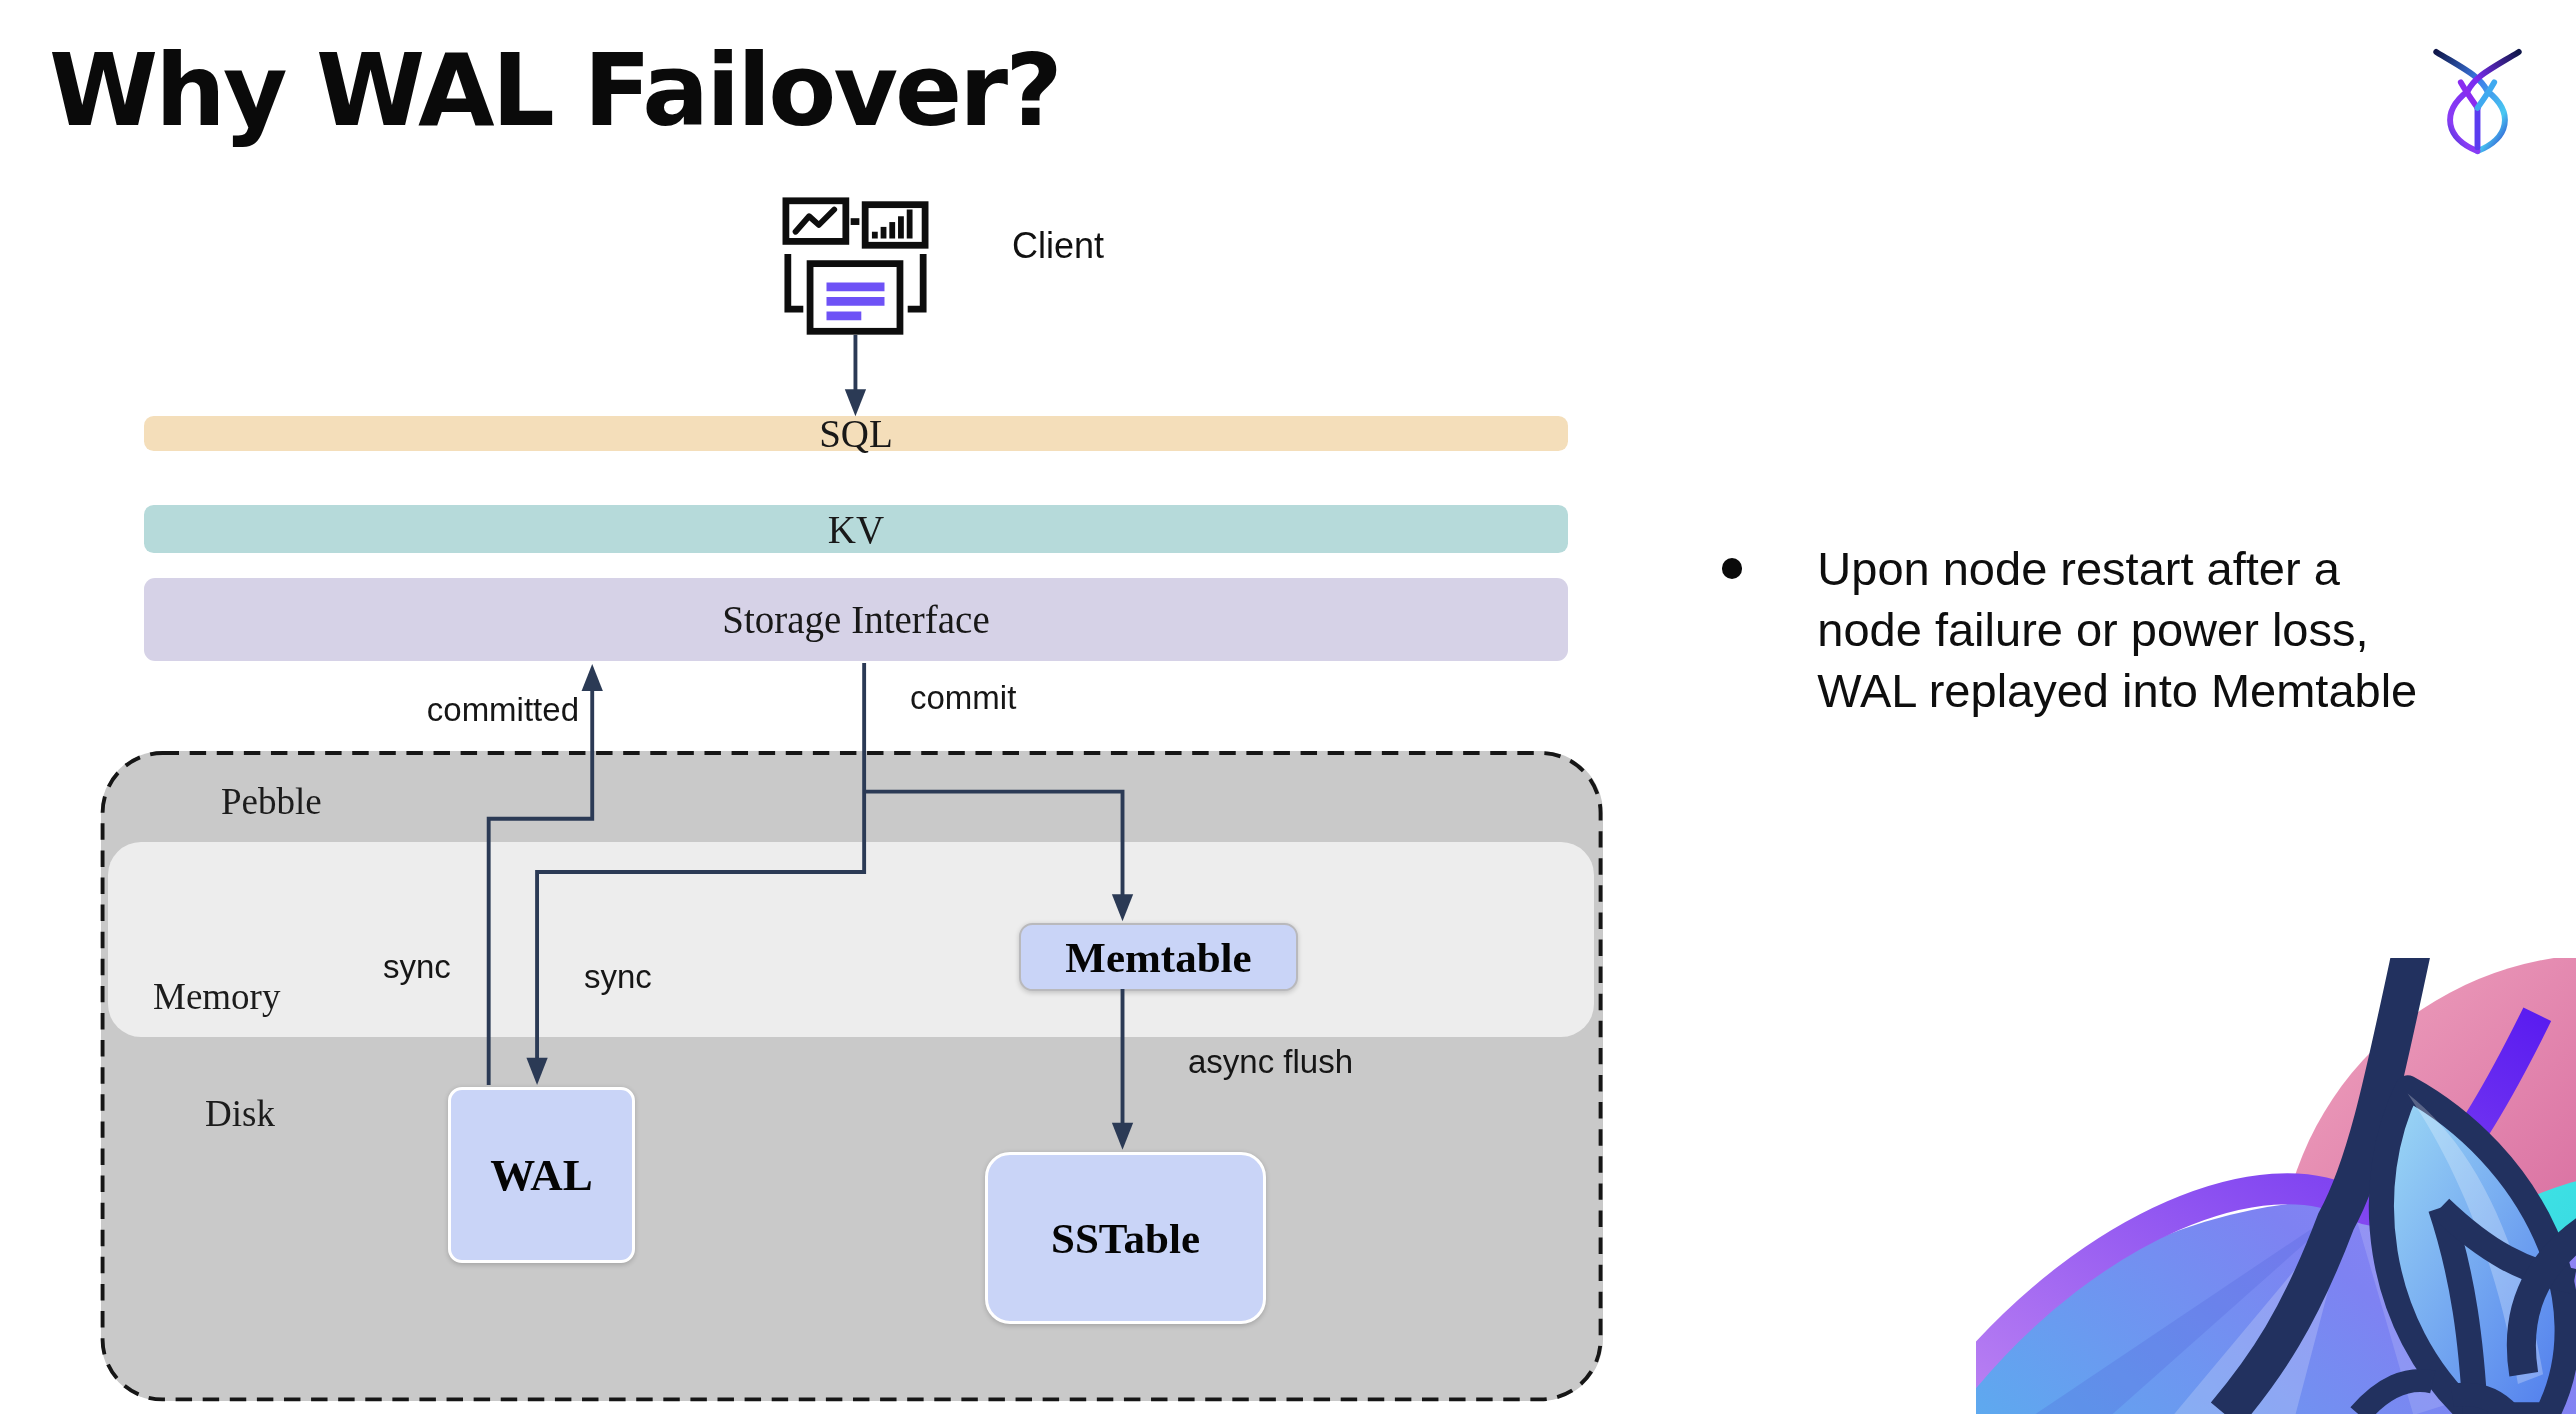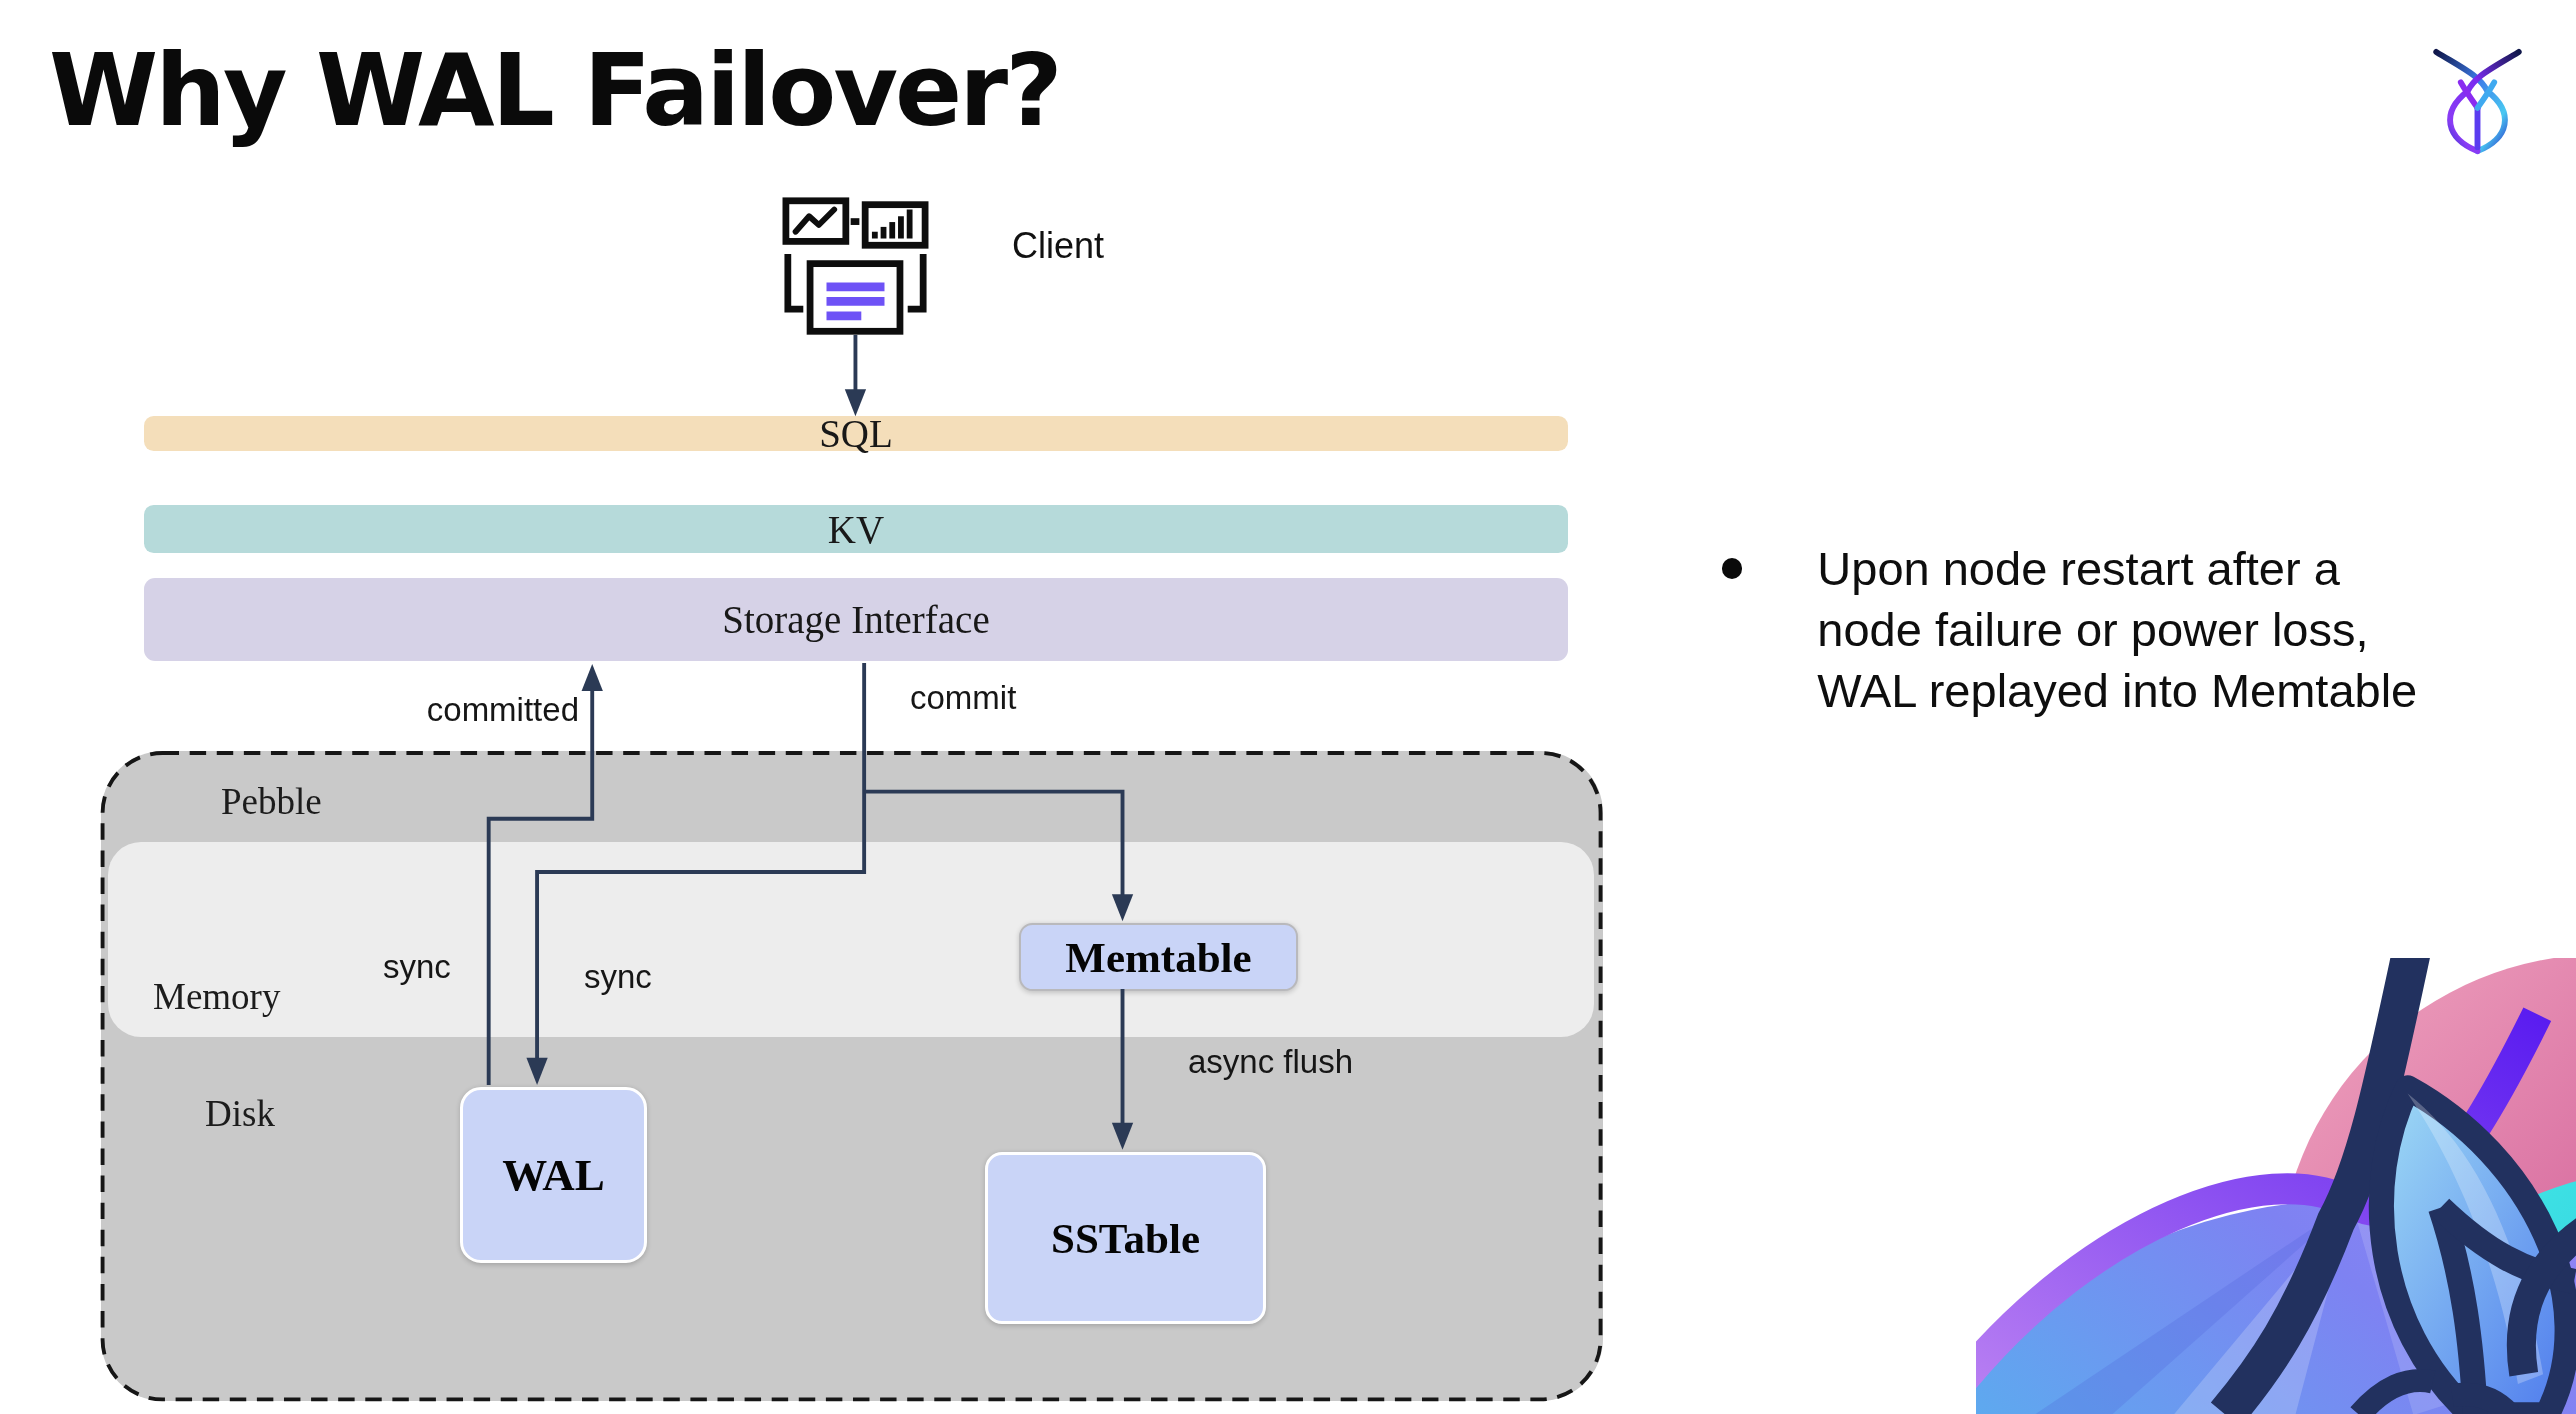--- a/index.html
+++ b/index.html
@@ -41,23 +41,23 @@
   }
   .lbl-pebble{left:221px;top:780px;}
   .lbl-memory{left:153px;top:975px;}
   .lbl-disk{left:205px;top:1092px;}
   .node{
     position:absolute;z-index:4;background:var(--box_fill,#c9d4f7);
     display:flex;align-items:center;justify-content:center;
     font-family:"Liberation Serif","DejaVu Serif",serif;font-weight:bold;color:#050505;
     box-shadow:0 1.9px 5.8px rgba(0,0,0,0.18);
   }
-  .node-wal{left:460px;top:1087px;width:181px;height:170px;border:3.9px solid #fff;border-radius:21px;font-size:45px;}
+  .node-wal{left:448px;top:1087px;width:181px;height:170px;border:3.9px solid #fff;border-radius:14px;font-size:45px;}
   .node-memtable{left:985px;top:923px;width:275px;height:64px;border:2.9px solid #b9b9bc;border-radius:13.5px;font-size:43px;margin-left:34px;}
-  .node-sstable{left:985px;top:1152px;width:275px;height:166px;border:3.9px solid #fff;border-radius:17px;font-size:43px;}
+  .node-sstable{left:985px;top:1152px;width:275px;height:166px;border:3.9px solid #fff;border-radius:25px;font-size:43px;}
   .wires{position:absolute;left:0;top:0;width:2576px;height:1415px;z-index:5;pointer-events:none;}
   .edge-label{position:absolute;z-index:6;font-size:33px;color:#161616;}
   .lbl-committed{left:385px;top:691px;width:194px;text-align:right;}
   .lbl-commit{left:910px;top:679px;}
   .lbl-sync-left{left:383px;top:948px;}
   .lbl-sync-right{left:584px;top:958px;}
   .lbl-async{left:1188px;top:1043px;}
   
   .bullets{position:absolute;left:1722px;top:538px;width:852px;margin:0;padding:0;list-style:none;}
   .bullets li{display:flex;margin:0 0 41px 0;}

